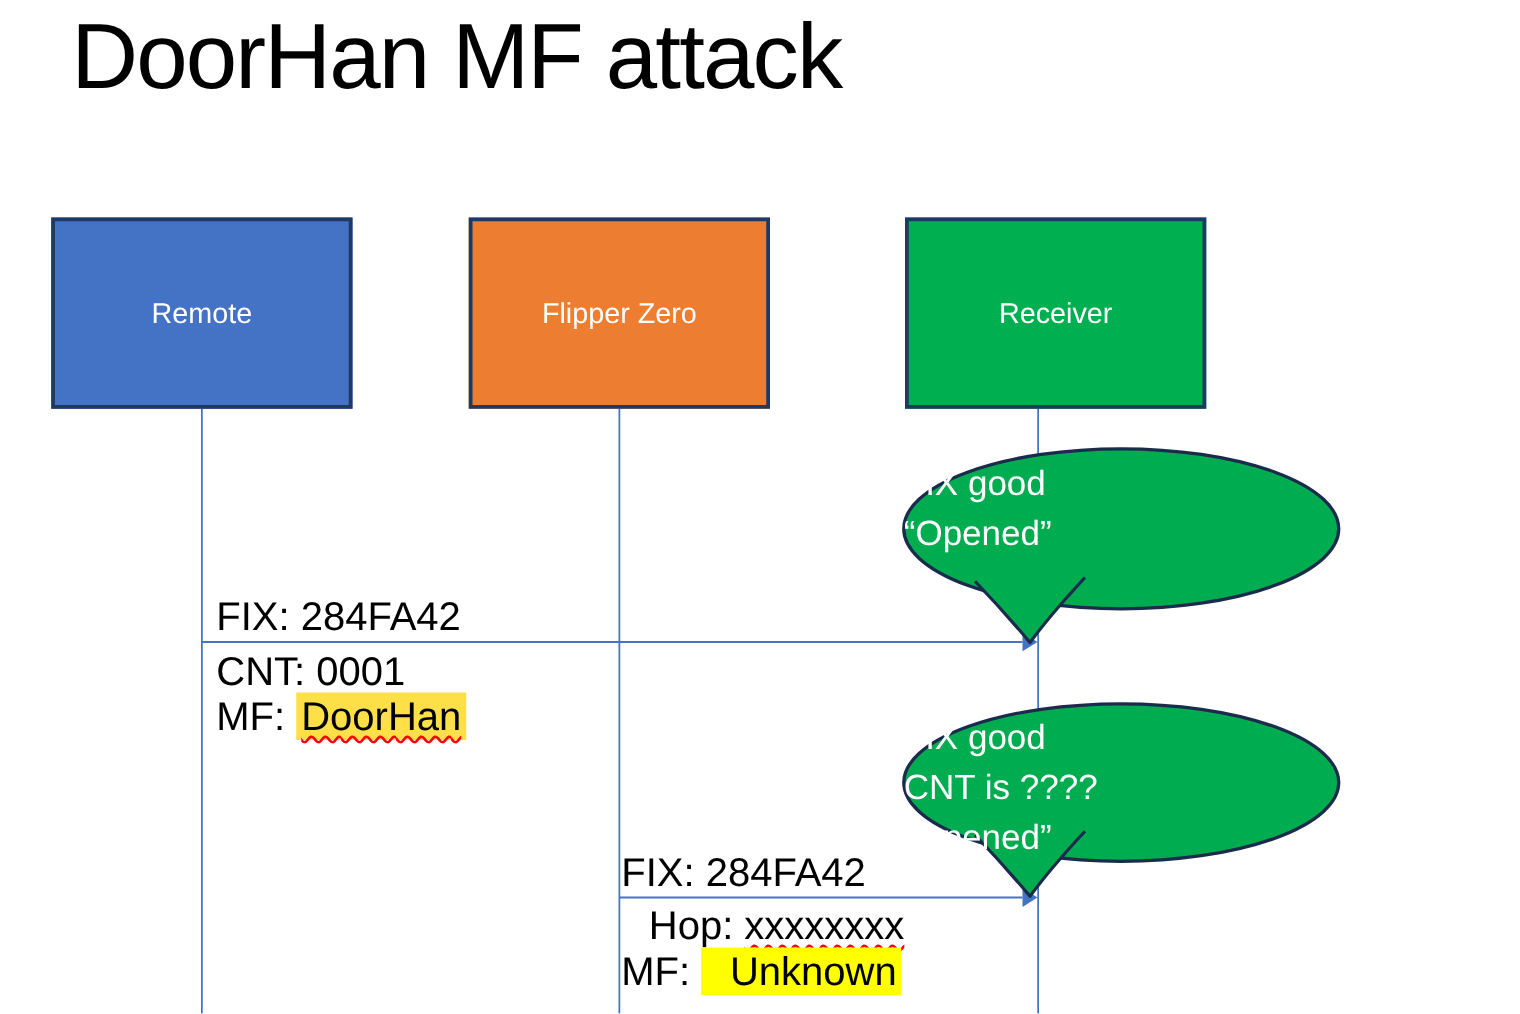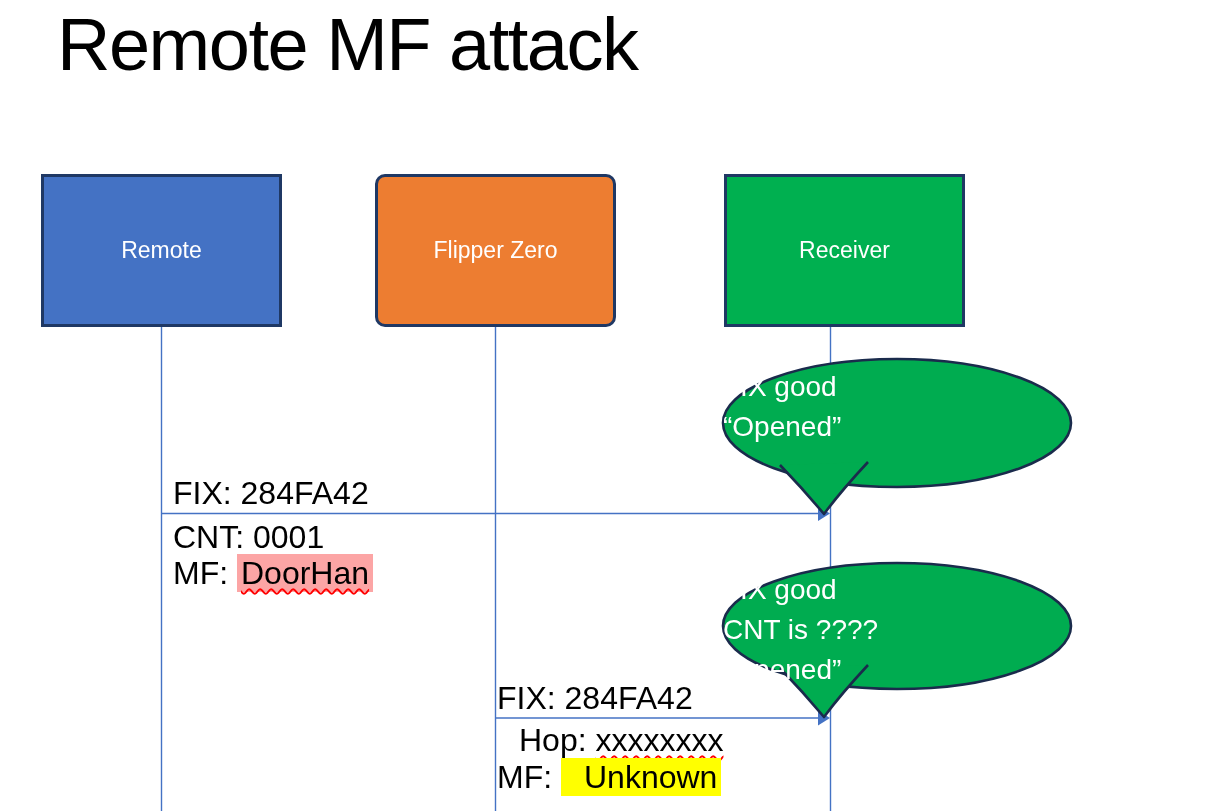--- a/index.html
+++ b/index.html
@@ -38,21 +38,21 @@
     align-items: center;
     justify-content: center;
     z-index: 2;
   }
   .actor-box .actor-label {
     color: #ffffff;
     font-size: 23px;
     white-space: nowrap;
   }
   .box-remote   { left: 41px;  background: #4472C4; }
-  .box-flipper  { left: 375px; background: #ED7D31; border-radius: 10px; }
+  .box-flipper  { left: 375px; background: #ED7D31; }
   .box-receiver { left: 724px; background: #00B050; }
 
   .msg-line {
     position: absolute;
     font-size: 32px;
     line-height: 33px;
     color: #000000;
     white-space: nowrap;
     z-index: 3;
     text-align: center;
@@ -80,21 +80,21 @@
     white-space: nowrap;
   }
   .callout-1 { top: 367px; }
   .callout-2 { top: 570px; }
 </style>
 </head>
 <body>
 
 <div class="canvas">
 
-  <div class="slide-title" style="color: rgb(0, 0, 0);">Remote MF attack</div>
+  <div class="slide-title" style="color: rgb(0, 0, 0);">DoorHan MF attack</div>
 
   <svg class="overlay-svg" viewBox="0 0 1216 811" xmlns="http://www.w3.org/2000/svg">
 
     <line x1="161.5" y1="327" x2="161.5" y2="811" stroke="#4472C4" stroke-width="1.4"></line>
     <line x1="495.5" y1="327" x2="495.5" y2="811" stroke="#4472C4" stroke-width="1.4"></line>
     <line x1="830.5" y1="327" x2="830.5" y2="811" stroke="#4472C4" stroke-width="1.4"></line>
 
     <line x1="161.5" y1="513.5" x2="818" y2="513.5" stroke="#4472C4" stroke-width="1.6"></line>
     <polygon points="818,506 830,513.5 818,521" fill="#4472C4"></polygon>
 
@@ -114,21 +114,21 @@
   <div class="actor-box box-flipper" style="background-color: rgb(237, 125, 49); border-color: rgb(31, 56, 100);">
     <span class="actor-label" style="color: rgb(255, 255, 255);">Flipper Zero</span>
   </div>
   <div class="actor-box box-receiver" style="background-color: rgb(0, 176, 80); border-color: rgb(31, 56, 100);">
     <span class="actor-label" style="color: rgb(255, 255, 255);">Receiver</span>
   </div>
 
   <div class="msg-line" style="left:173px; top:477px;">FIX: 284FA42</div>
   <div class="msg-line" style="left:173px; top:521px;">CNT: 0001</div>
   <div class="msg-line" style="left:173px; top:557px;">
-    <span>MF: </span><span class="hl squiggle" style="background-color: #fca5a5; text-decoration-color: rgb(255, 0, 0);">DoorHan</span>
+    <span>MF: </span><span class="hl squiggle" style="background-color: #fde047; text-decoration-color: rgb(255, 0, 0);">DoorHan</span>
   </div>
 
   <div class="msg-line" style="left:497px; top:682px;">FIX: 284FA42</div>
   <div class="msg-line" style="left:497px; top:724px;padding-left:22px;">
     <span>Hop: </span><span class="squiggle" style="text-decoration-color: rgb(255, 0, 0);">xxxxxxxx</span>
   </div>
   <div class="msg-line" style="left:497px; top:761px;">
     <span>MF: </span><span class="hl" style="background-color: rgb(255, 255, 0); padding-left: 23px;">Unknown</span>
   </div>
 

